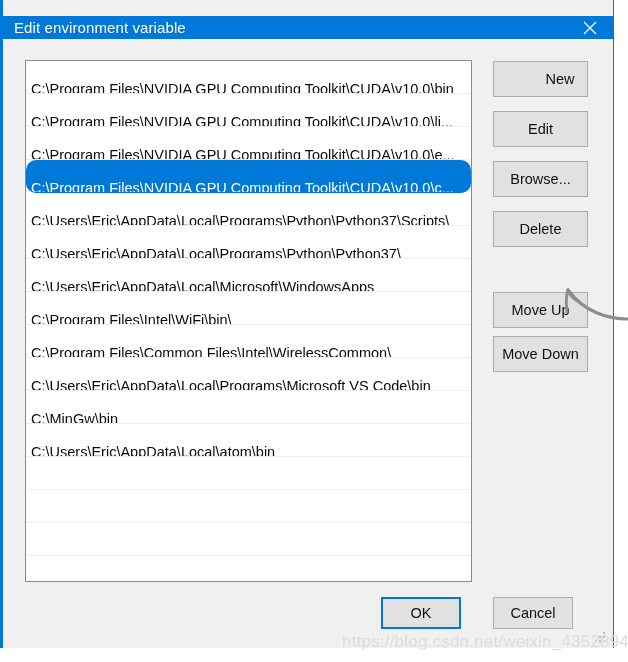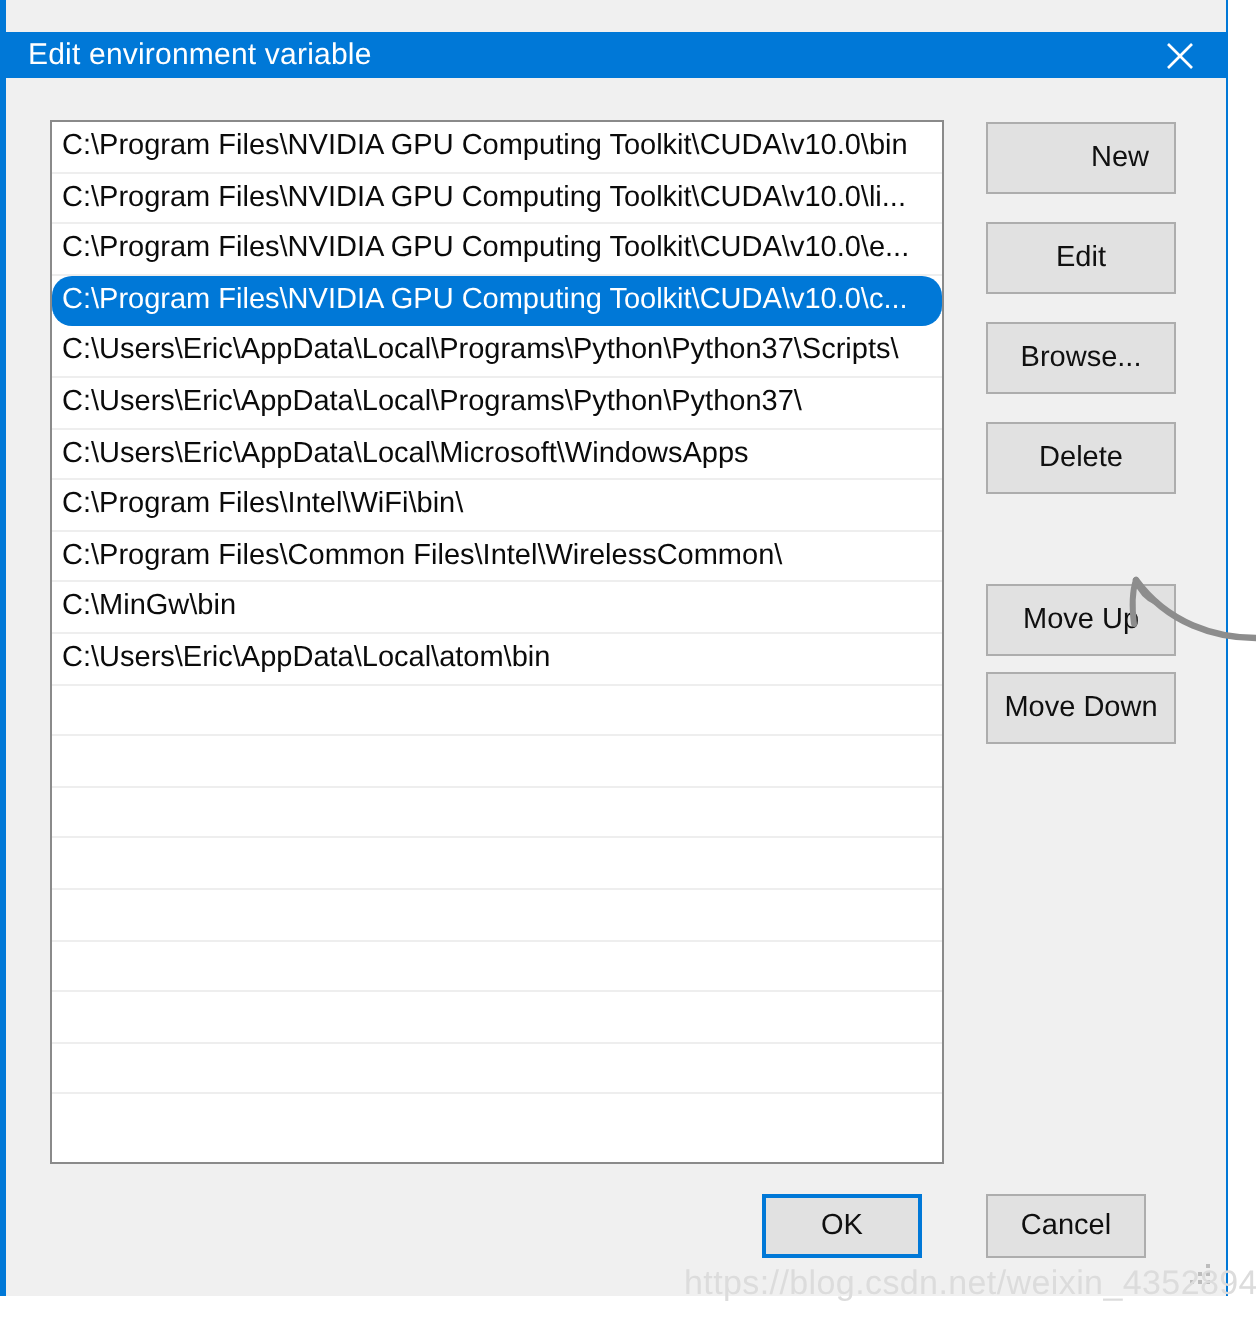--- a/index.html
+++ b/index.html
@@ -84,21 +84,21 @@
     height: 522px;
     background: #ffffff;
     border: 1px solid #8a8a8a;
     box-sizing: border-box;
     overflow: hidden;
   }
 
   .list-row {
     height: 25.6px;
     line-height: 25.6px;
-    padding: 0 5px;
+    padding: 16px 5px;
     font-size: 14.5px;
     color: #0b0b0b;
     white-space: nowrap;
     overflow: hidden;
     text-overflow: clip;
     border-bottom: 1px solid #eeeeee;
     box-sizing: border-box;
     cursor: default;
     user-select: none;
   }
@@ -218,20 +218,21 @@
       <div class="listbox" id="path-listbox">
           <div class="list-row">C:\Program Files\NVIDIA GPU Computing Toolkit\CUDA\v10.0\bin</div>
           <div class="list-row">C:\Program Files\NVIDIA GPU Computing Toolkit\CUDA\v10.0\li...</div>
           <div class="list-row">C:\Program Files\NVIDIA GPU Computing Toolkit\CUDA\v10.0\e...</div>
           <div class="list-row selected">C:\Program Files\NVIDIA GPU Computing Toolkit\CUDA\v10.0\c...</div>
           <div class="list-row">C:\Users\Eric\AppData\Local\Programs\Python\Python37\Scripts\</div>
           <div class="list-row">C:\Users\Eric\AppData\Local\Programs\Python\Python37\</div>
           <div class="list-row">C:\Users\Eric\AppData\Local\Microsoft\WindowsApps</div>
           <div class="list-row">C:\Program Files\Intel\WiFi\bin\</div>
           <div class="list-row">C:\Program Files\Common Files\Intel\WirelessCommon\</div>
+          <div class="list-row">C:\Users\Eric\AppData\Local\Programs\Microsoft VS Code\bin</div>
           <div class="list-row">C:\MinGw\bin</div>
           <div class="list-row">C:\Users\Eric\AppData\Local\atom\bin</div>
           <div class="list-row empty">&nbsp;</div>
           <div class="list-row empty">&nbsp;</div>
           <div class="list-row empty">&nbsp;</div>
           <div class="list-row empty">&nbsp;</div>
           <div class="list-row empty">&nbsp;</div>
           <div class="list-row empty">&nbsp;</div>
           <div class="list-row empty">&nbsp;</div>
           <div class="list-row empty">&nbsp;</div>

